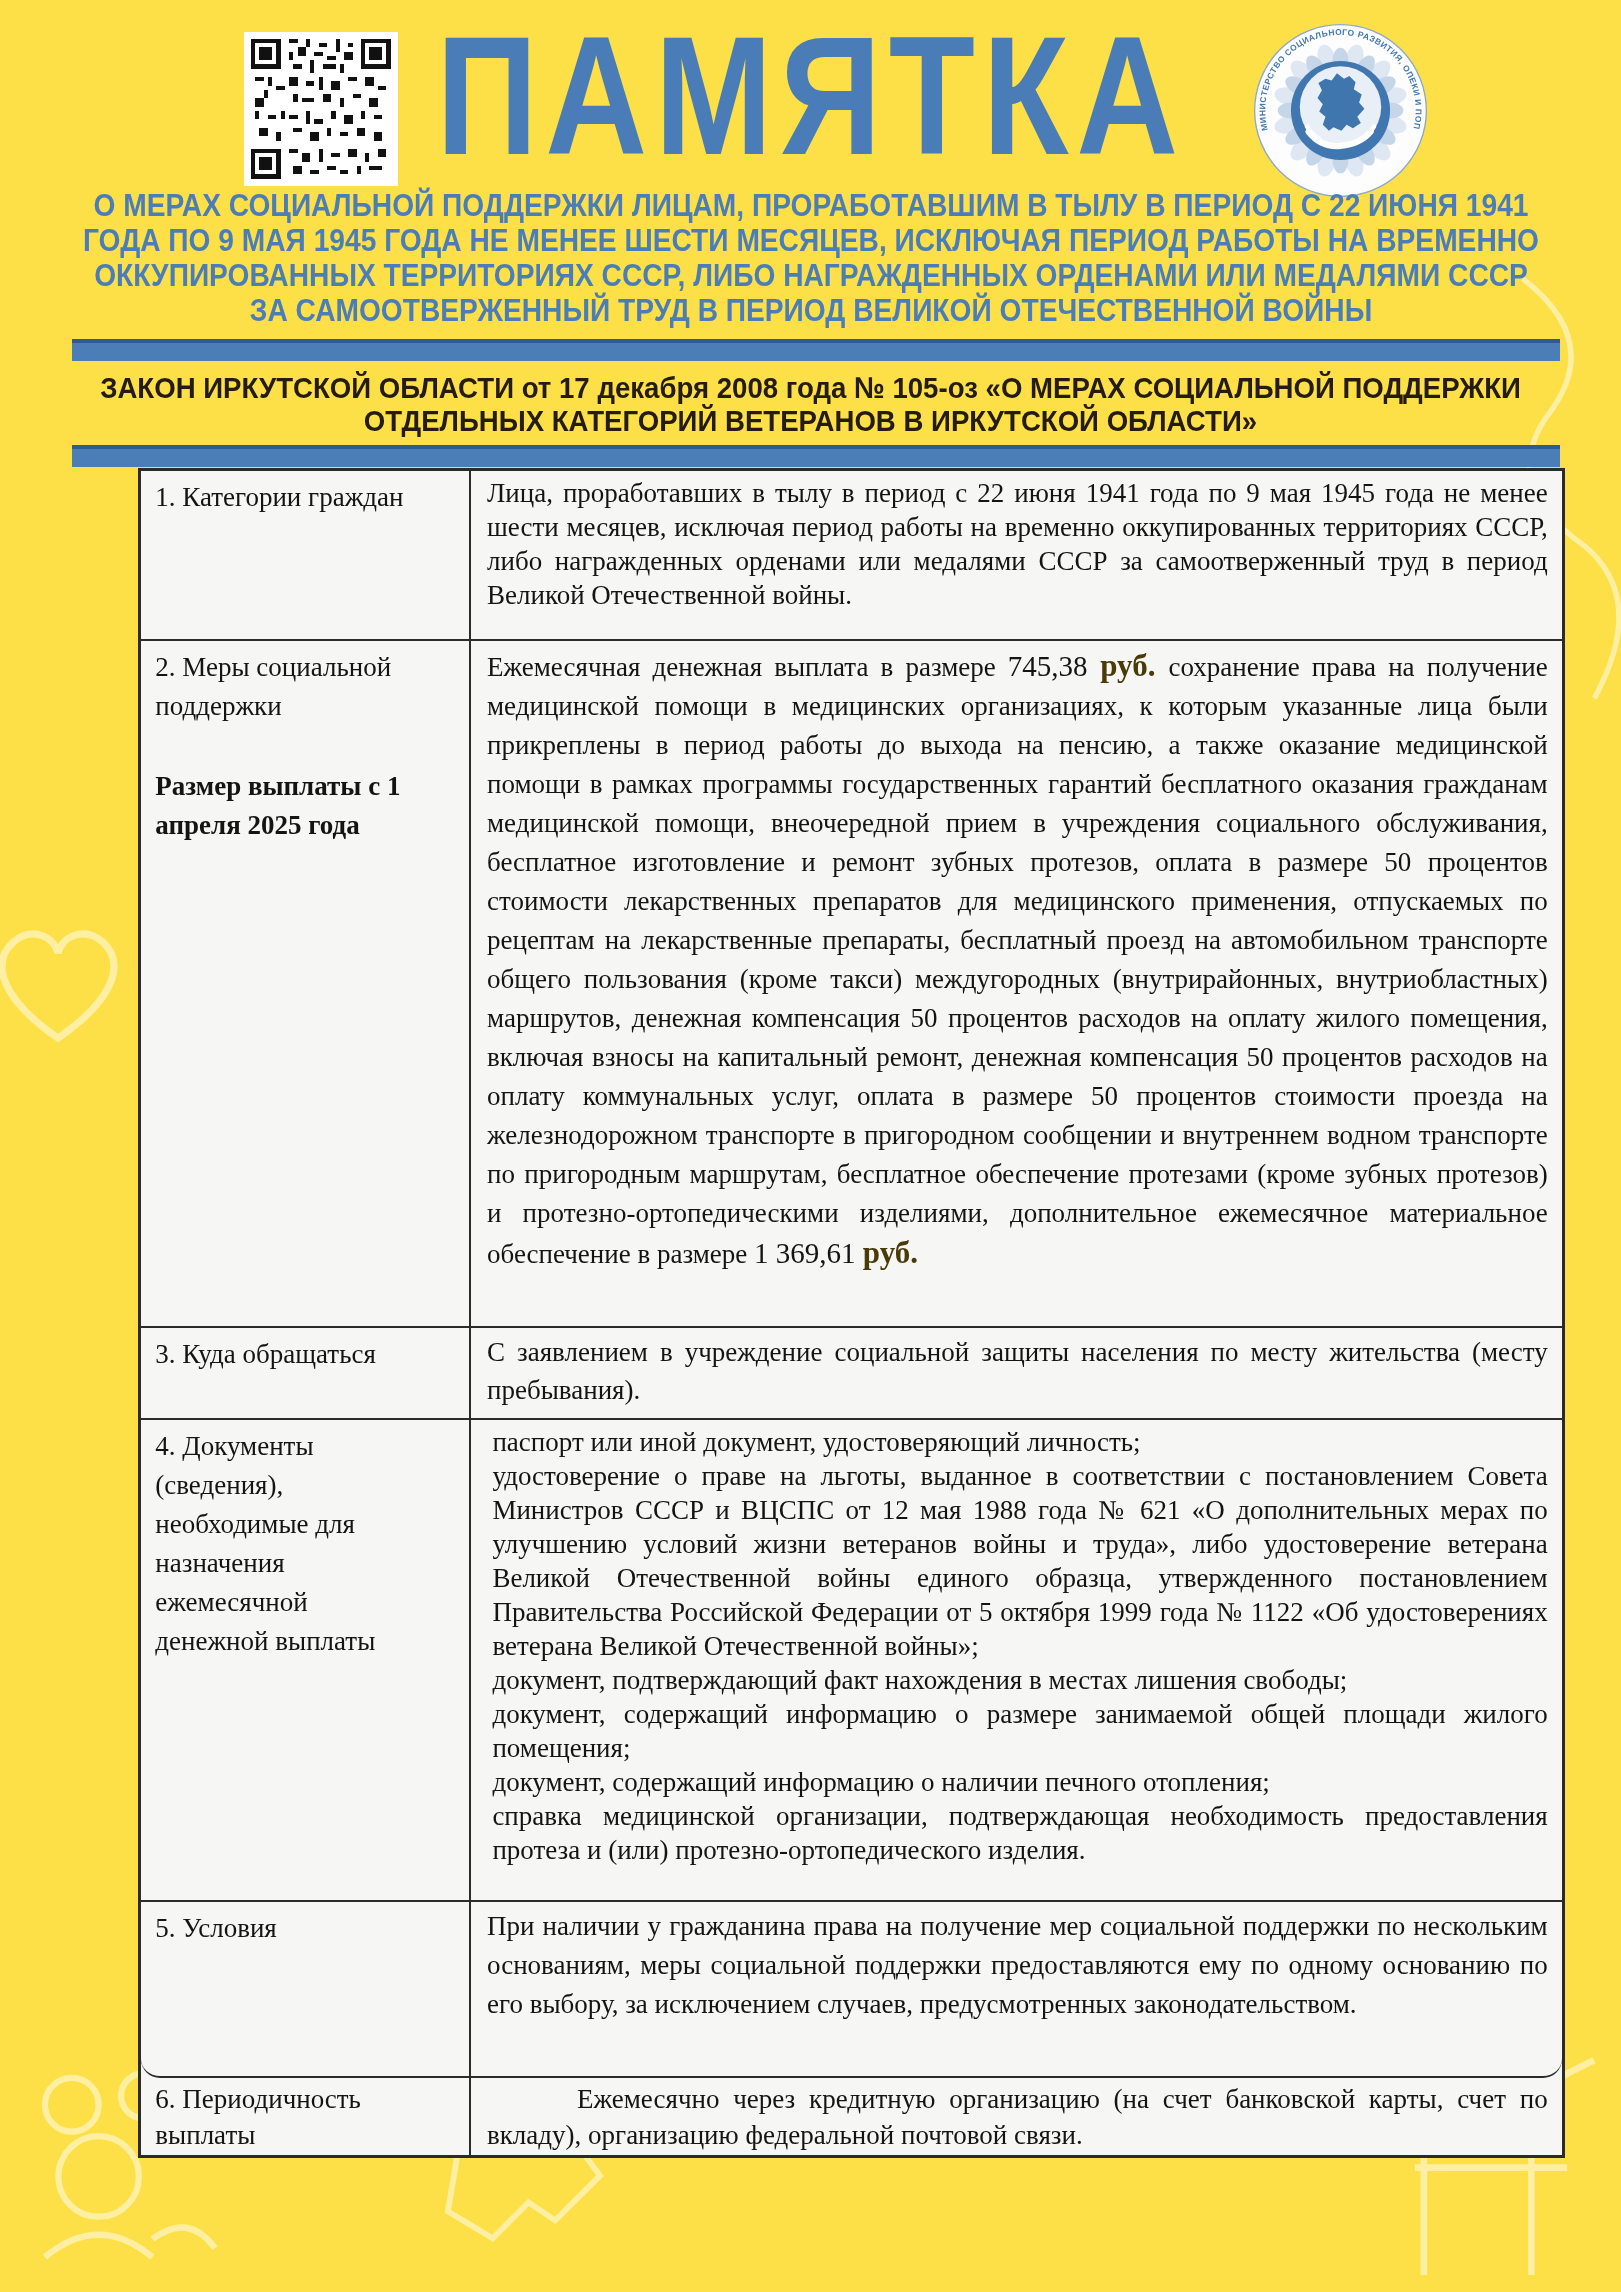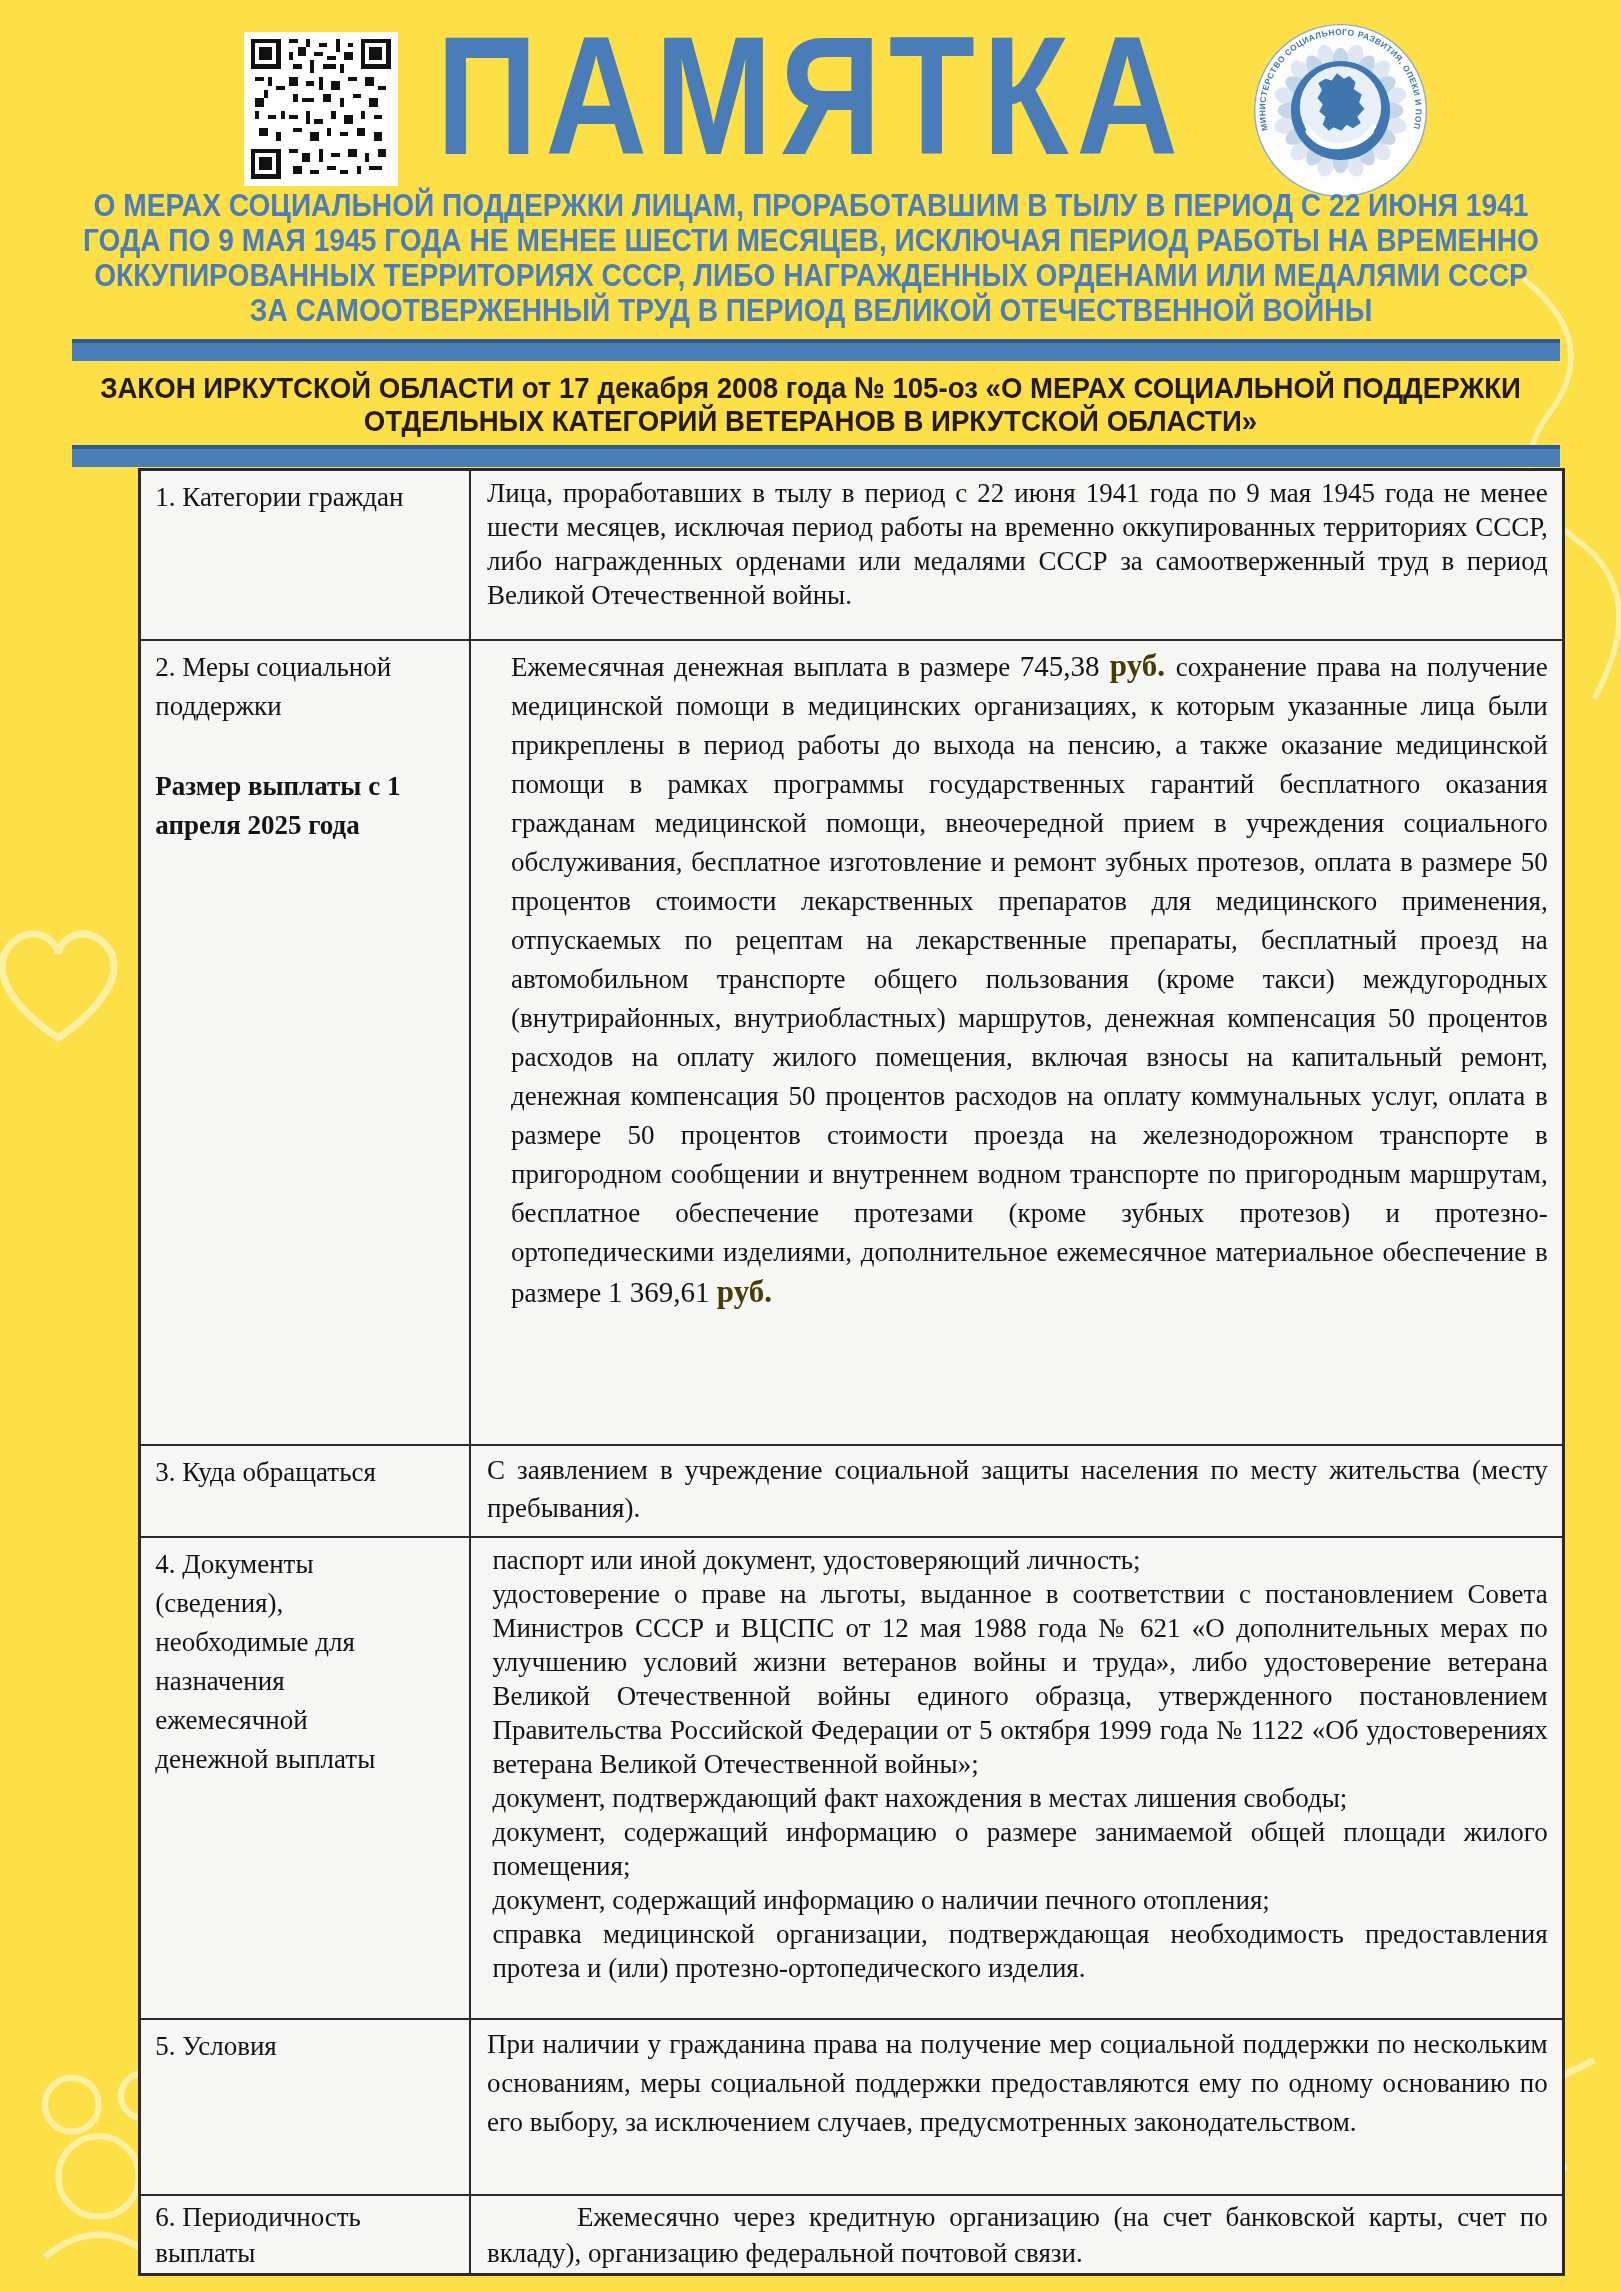--- a/index.html
+++ b/index.html
@@ -33,24 +33,24 @@
 
   
   .benefits-table{position:absolute;left:138px;top:468px;width:1427px;box-sizing:border-box;
     border:3.6px solid #2b2b2b;background:#f6f6f4;color:#141414;}
   .t-row{display:flex;box-sizing:border-box;border-bottom:2.7px solid #2b2b2b;overflow:hidden;}
   .t-row:last-child{border-bottom:none;}
   .cell-l{width:330px;box-sizing:border-box;border-right:2.7px solid #2b2b2b;
     padding:7.2px 52px 0 14.3px;font-size:27px;line-height:39px;}
   .cell-r{flex:1;box-sizing:border-box;padding:5.4px 14.3px 0 16px;text-align:justify;font-size:27px;}
   .r1{height:170px;} .r1 .cell-r{line-height:34px;}
-  .r2{height:805px;gap:24px;} .r2 .cell-r{line-height:39px;}
+  .r2{height:687px;} .r2 .cell-r{line-height:39px;}
   .r3{height:92px;} .r3 .cell-r{line-height:38px;}
   .r4{height:482px;} .r4 .cell-r{line-height:34px;font-family:Liberation Serif, serif;}
-  .r5{height:176px;} .r5 .cell-r{line-height:39px;}
+  .r5{height:176px;border-radius:19px;} .r5 .cell-r{line-height:39px;}
   .r6{height:77px;}  .r6 .cell-r{line-height:36px;padding-top:2.7px;text-indent:90px;}
   .r6 .cell-l{line-height:36px;padding-top:2.7px;}
   .label-bold{font-weight:700;margin-top:41px;}
   .amount{font-weight:400;font-size:29px;}
   .rub{font-weight:700;font-size:31px;color:#4a3a08;}
   .doc-item{margin:0;padding-left:5.4px;}
 </style>
 </head>
 <body>
 

